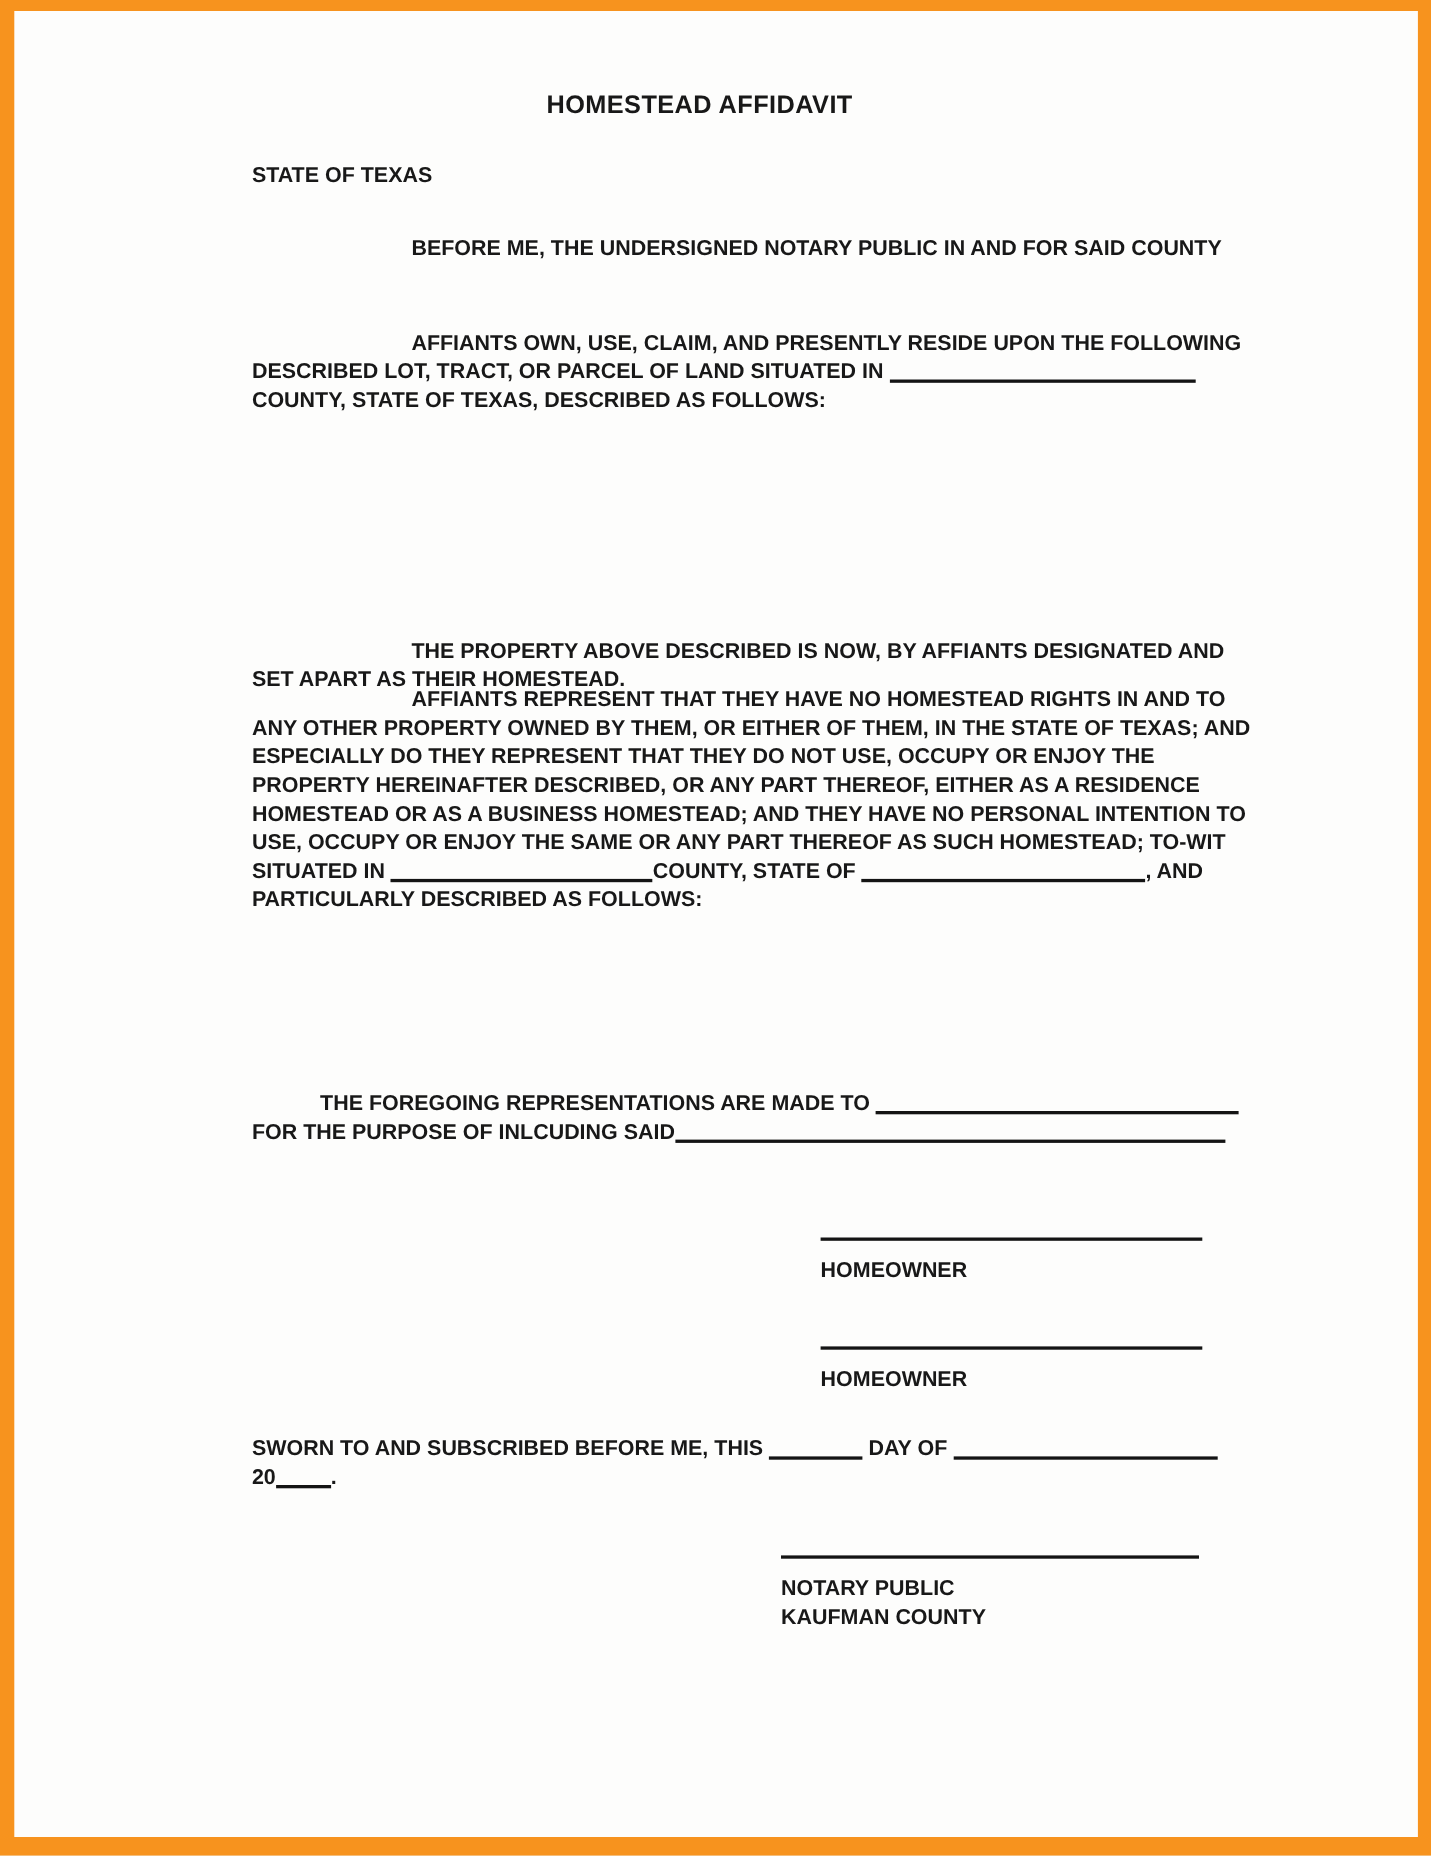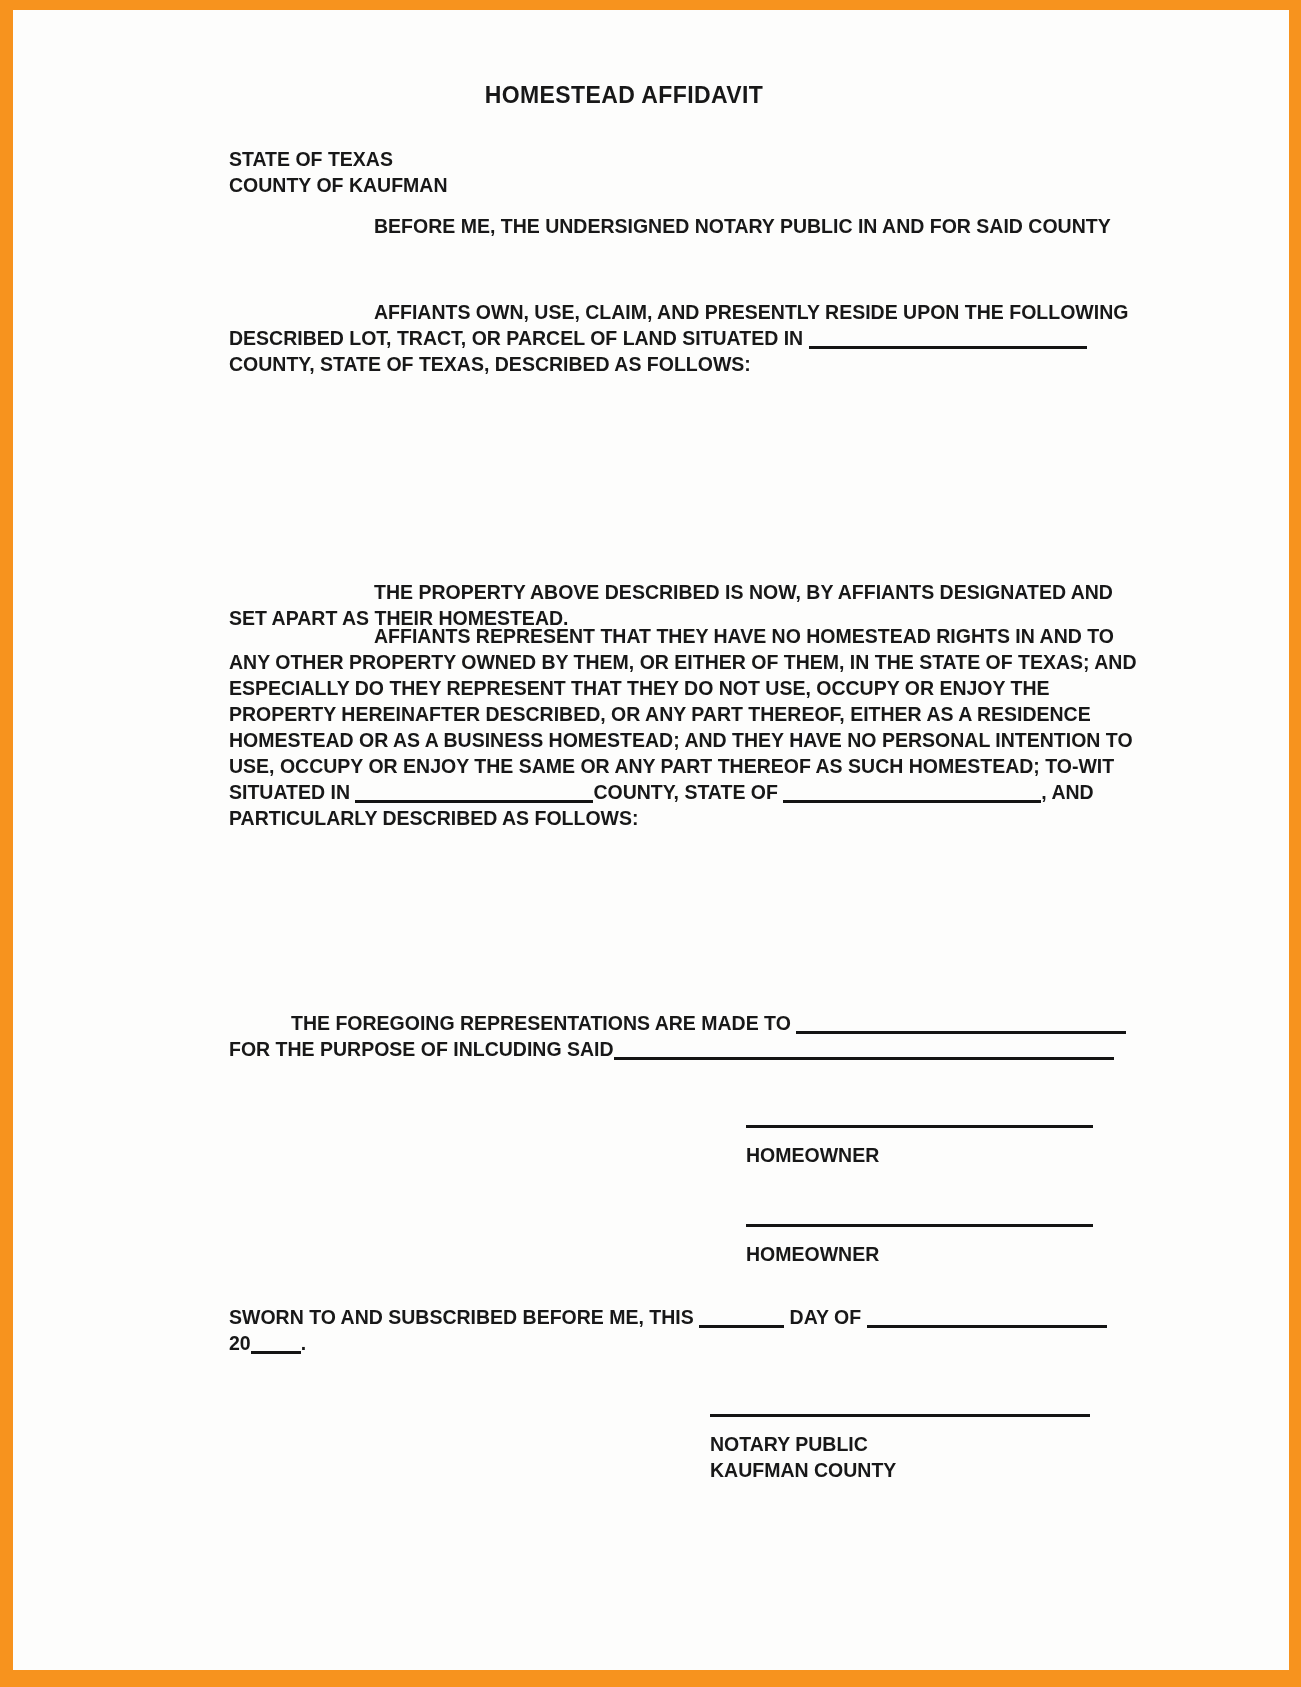--- a/index.html
+++ b/index.html
@@ -9,21 +9,21 @@
     box-sizing:border-box;
     background:#fdfdfc;
     border-style:solid;
     border-width:10px 12px 17px 13px;
     font-family:"Liberation Sans","DejaVu Sans",sans-serif;
     font-weight:700;
     color:#181818;
     overflow:hidden;
   }
   .doc-title{
-    position:absolute;left:152px;top:72px;width:918px;
+    position:absolute;left:164px;top:72px;width:918px;
     text-align:center;font-size:23px;letter-spacing:.4px;
   }
   .block{position:absolute;left:168px;width:960px;font-size:19.5px;line-height:26px;letter-spacing:0;}
   .ln{white-space:nowrap;margin-left:48px;}
   .indent{display:inline-block;width:145px;}
   .indent-sm{display:inline-block;width:62px;}
   .blank{
     display:inline-block;
     border-bottom:3px solid #141414;
     height:18px;
@@ -35,21 +35,20 @@
 </style>
 </head>
 <body>
 
 <div class="page" id="page" style="border-color: rgb(247, 147, 30); color: rgb(24, 24, 24);">
 
   <div class="doc-title">HOMESTEAD AFFIDAVIT</div>
 
   <div class="block" style="top:136px">
     <div class="ln">STATE OF TEXAS</div>
-    <div class="ln">COUNTY OF KAUFMAN</div>
   </div>
 
   <div class="block" style="top:203px">
     <div class="ln"><span class="indent"></span><span>BEFORE ME, THE UNDERSIGNED NOTARY PUBLIC IN AND FOR SAID COUNTY</span></div>
   </div>
 
   <div class="block" style="top:289px">
     <div class="ln"><span class="indent"></span><span>AFFIANTS OWN, USE, CLAIM, AND PRESENTLY RESIDE UPON THE FOLLOWING</span></div>
     <div class="ln"><span>DESCRIBED LOT, TRACT, OR PARCEL OF LAND SITUATED IN </span><span class="blank" style="width:278px"></span></div>
     <div class="ln">COUNTY, STATE OF TEXAS, DESCRIBED AS FOLLOWS:</div>
@@ -66,21 +65,21 @@
     <div class="ln">ESPECIALLY DO THEY REPRESENT THAT THEY DO NOT USE, OCCUPY OR ENJOY THE</div>
     <div class="ln">PROPERTY HEREINAFTER DESCRIBED, OR ANY PART THEREOF, EITHER AS A RESIDENCE</div>
     <div class="ln">HOMESTEAD OR AS A BUSINESS HOMESTEAD; AND THEY HAVE NO PERSONAL INTENTION TO</div>
     <div class="ln">USE, OCCUPY OR ENJOY THE SAME OR ANY PART THEREOF AS SUCH HOMESTEAD; TO-WIT</div>
     <div class="ln">
       <span>SITUATED IN </span><span class="blank" style="width:238px"></span><span>COUNTY, STATE OF </span><span class="blank" style="width:258px"></span><span>, AND</span>
     </div>
     <div class="ln">PARTICULARLY DESCRIBED AS FOLLOWS:</div>
   </div>
 
-  <div class="block" style="top:1000px">
+  <div class="block" style="top:980px">
     <div class="ln"><span class="indent-sm"></span><span>THE FOREGOING REPRESENTATIONS ARE MADE TO </span><span class="blank" style="width:330px"></span></div>
     <div class="ln"><span>FOR THE PURPOSE OF INLCUDING SAID</span><span class="blank" style="width:500px"></span></div>
   </div>
 
   <div class="sig" style="top:1115px;left:733px">
     <div class="sigline" style="width:347px"></div>
     <div class="siglabel">HOMEOWNER</div>
   </div>
 
   <div class="sig" style="top:1214px;left:733px">

